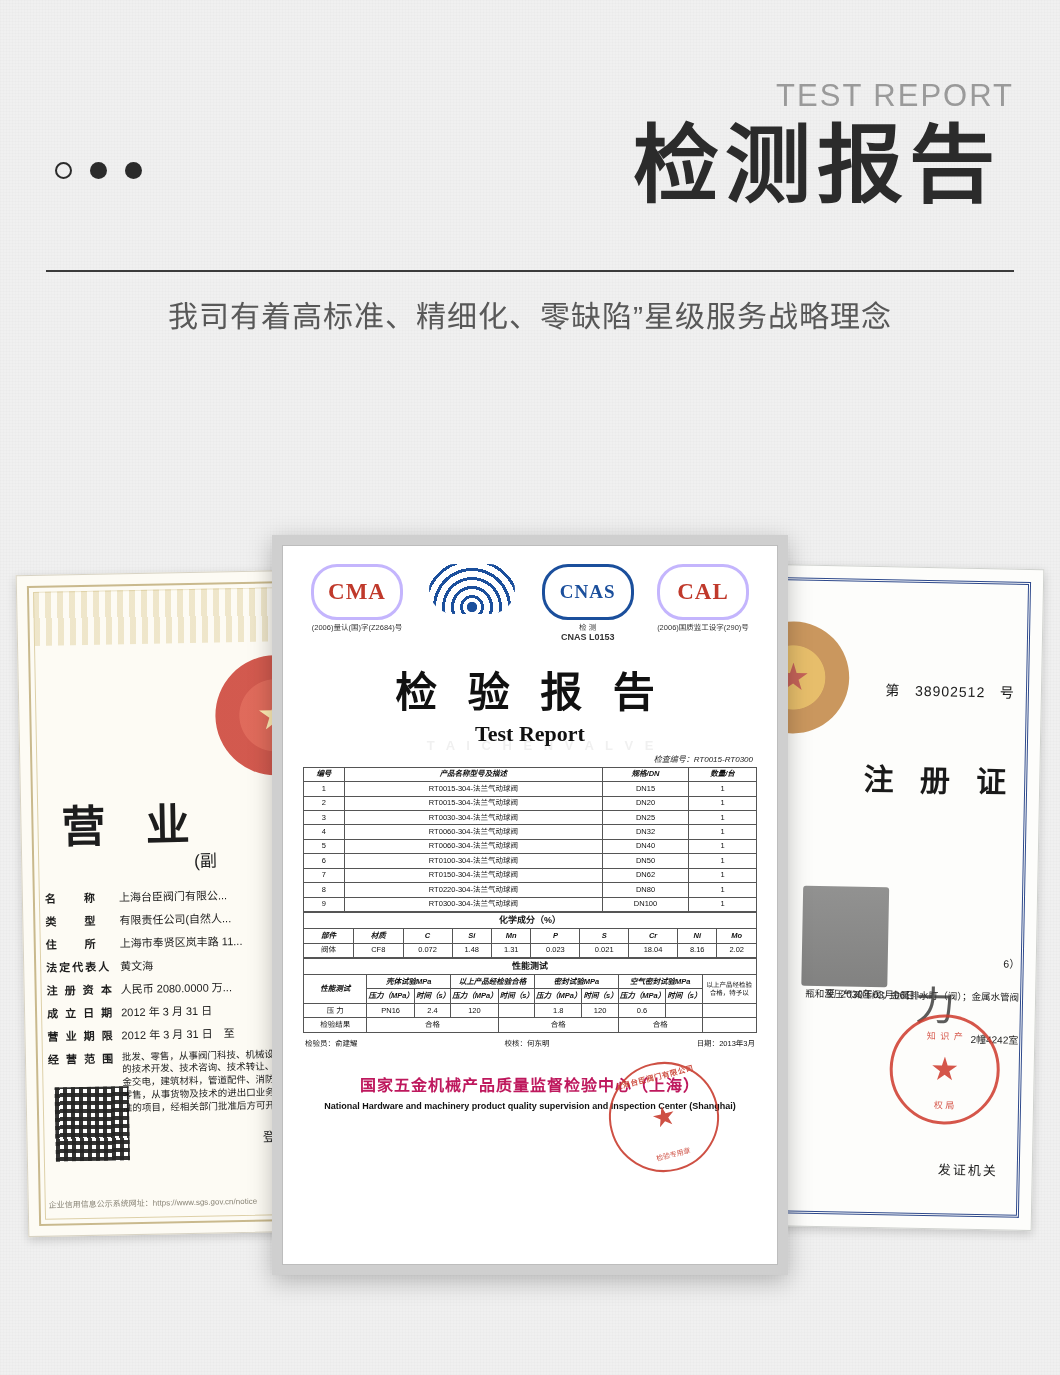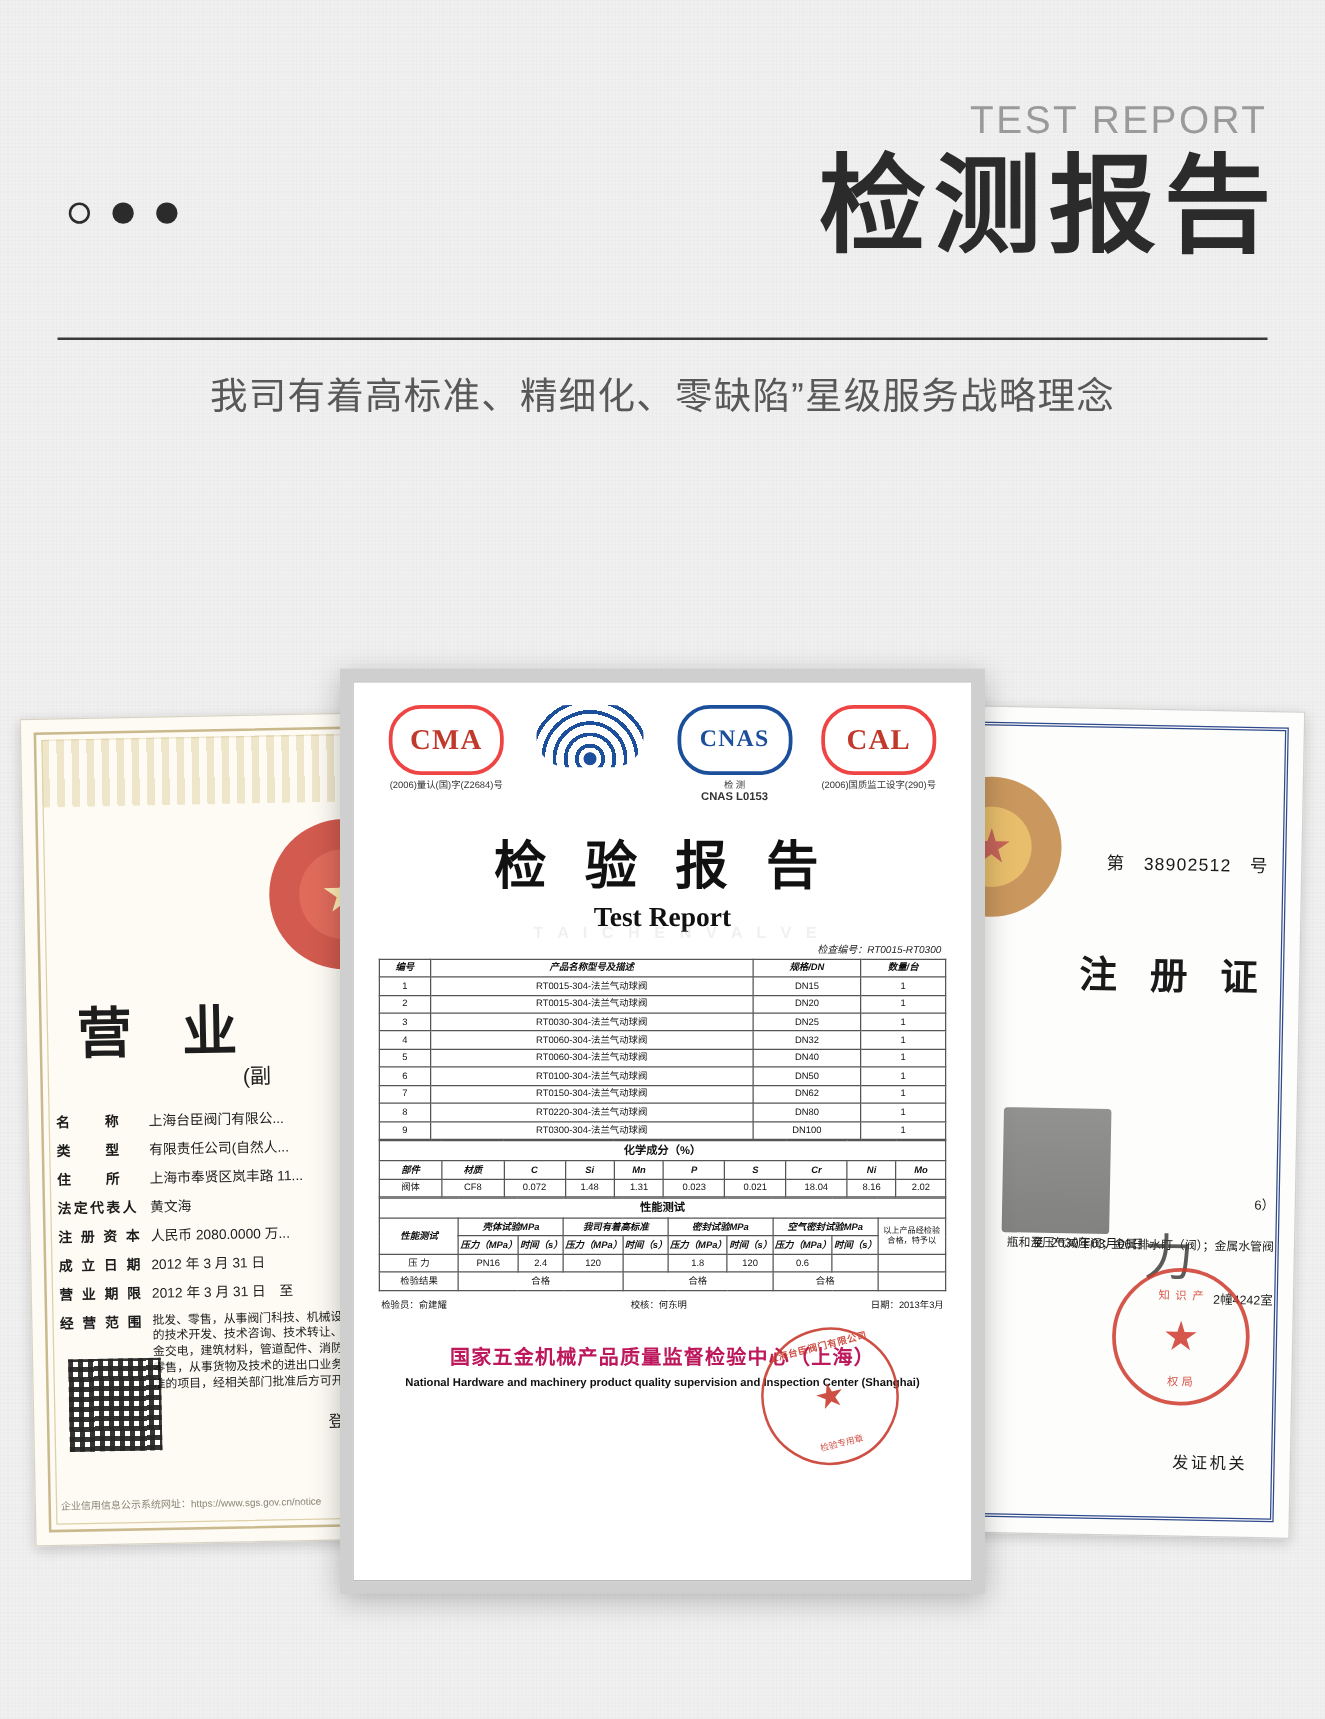--- a/index.html
+++ b/index.html
@@ -11,21 +11,21 @@
       repeating-linear-gradient(0deg, rgba(0,0,0,0.012) 0px, rgba(0,0,0,0.012) 1px, transparent 1px, transparent 3px),
       repeating-linear-gradient(90deg, rgba(0,0,0,0.012) 0px, rgba(0,0,0,0.012) 1px, transparent 1px, transparent 3px);
   }
   
   .header{position:absolute;left:0;top:0;width:1060px;height:360px;}
   .hdr-en{
     position:absolute;right:46px;top:78px;
     font-size:31px;letter-spacing:2px;color:#9a9a9a;font-weight:400;
   }
   .hdr-cn{
-    position:absolute;right:37px;top:122px;
+    position:absolute;right:59px;top:122px;
     font-size:86px;font-weight:700;color:#2b2b2b;letter-spacing:6px;
     line-height:1;
   }
   .dots{position:absolute;left:55px;top:162px;display:flex;align-items:center;gap:18px;}
   .dot{width:17px;height:17px;border-radius:50%;background:#2b2b2b;}
   .dot.hollow{background:transparent;border:2px solid #2b2b2b;width:13px;height:13px;}
   .rule{position:absolute;left:46px;top:270px;width:968px;height:2px;background:#3a3a3a;}
   .hdr-sub{
     position:absolute;left:0;top:292px;width:1060px;text-align:center;
     font-size:30px;color:#585858;letter-spacing:1px;
@@ -138,21 +138,21 @@
     background:#cfcfcf;box-shadow:0 6px 22px rgba(0,0,0,0.25);
     padding:10px;box-sizing:border-box;
   }
   .report-inner{
     position:relative;width:100%;height:100%;background:#fff;
     border:1px solid #bdbdbd;box-sizing:border-box;padding:14px 20px;
   }
   .logos{display:flex;justify-content:space-between;align-items:flex-start;padding:4px 6px 0 6px;}
   .logo{width:96px;text-align:center;}
   .logo-mark{
-    width:86px;height:50px;margin:0 auto;border:3px solid #ef4444;border-radius:26px;
+    width:86px;height:50px;margin:0 auto;border:3px solid #c4b5fd;border-radius:26px;
     display:flex;align-items:center;justify-content:center;
     font-weight:700;font-size:23px;color:#c0392b;letter-spacing:1px;font-family:"Liberation Serif",serif;
   }
   .logo-mark.blue{border-color:#1b4f9c;color:#1b4f9c;font-size:19px;}
   .logo-mark.radio{
     border:none;background:
       radial-gradient(circle at 50% 86%, #1b4f9c 0 8%, transparent 9%),
       repeating-radial-gradient(circle at 50% 86%, #1b4f9c 0 3px, #fff 3px 9px);
     color:transparent;
   }
@@ -423,21 +423,21 @@
         </table>
 
       <table class="rpt">
         <tbody>
             <tr>
               <td colspan="10" class="sec-title">性能测试</td>
             </tr>
         <tr>
           <th rowspan="2" style="width:14%">性能测试</th>
           <th colspan="2">壳体试验MPa</th>
-          <th colspan="2">我司有着高标准</th>
+          <th colspan="2">以上产品经检验合格</th>
           <th colspan="2">密封试验MPa</th>
           <th colspan="2">空气密封试验MPa</th>
           <th rowspan="2" style="width:12%;font-style:normal;font-weight:400;font-size:6.5px;line-height:1.2">以上产品经检验合格，特予以</th>
         </tr>
         <tr>
           <th>压力（MPa）</th>
           <th>时间（s）</th>
           <th>压力（MPa）</th>
           <th>时间（s）</th>
           <th>压力（MPa）</th>

